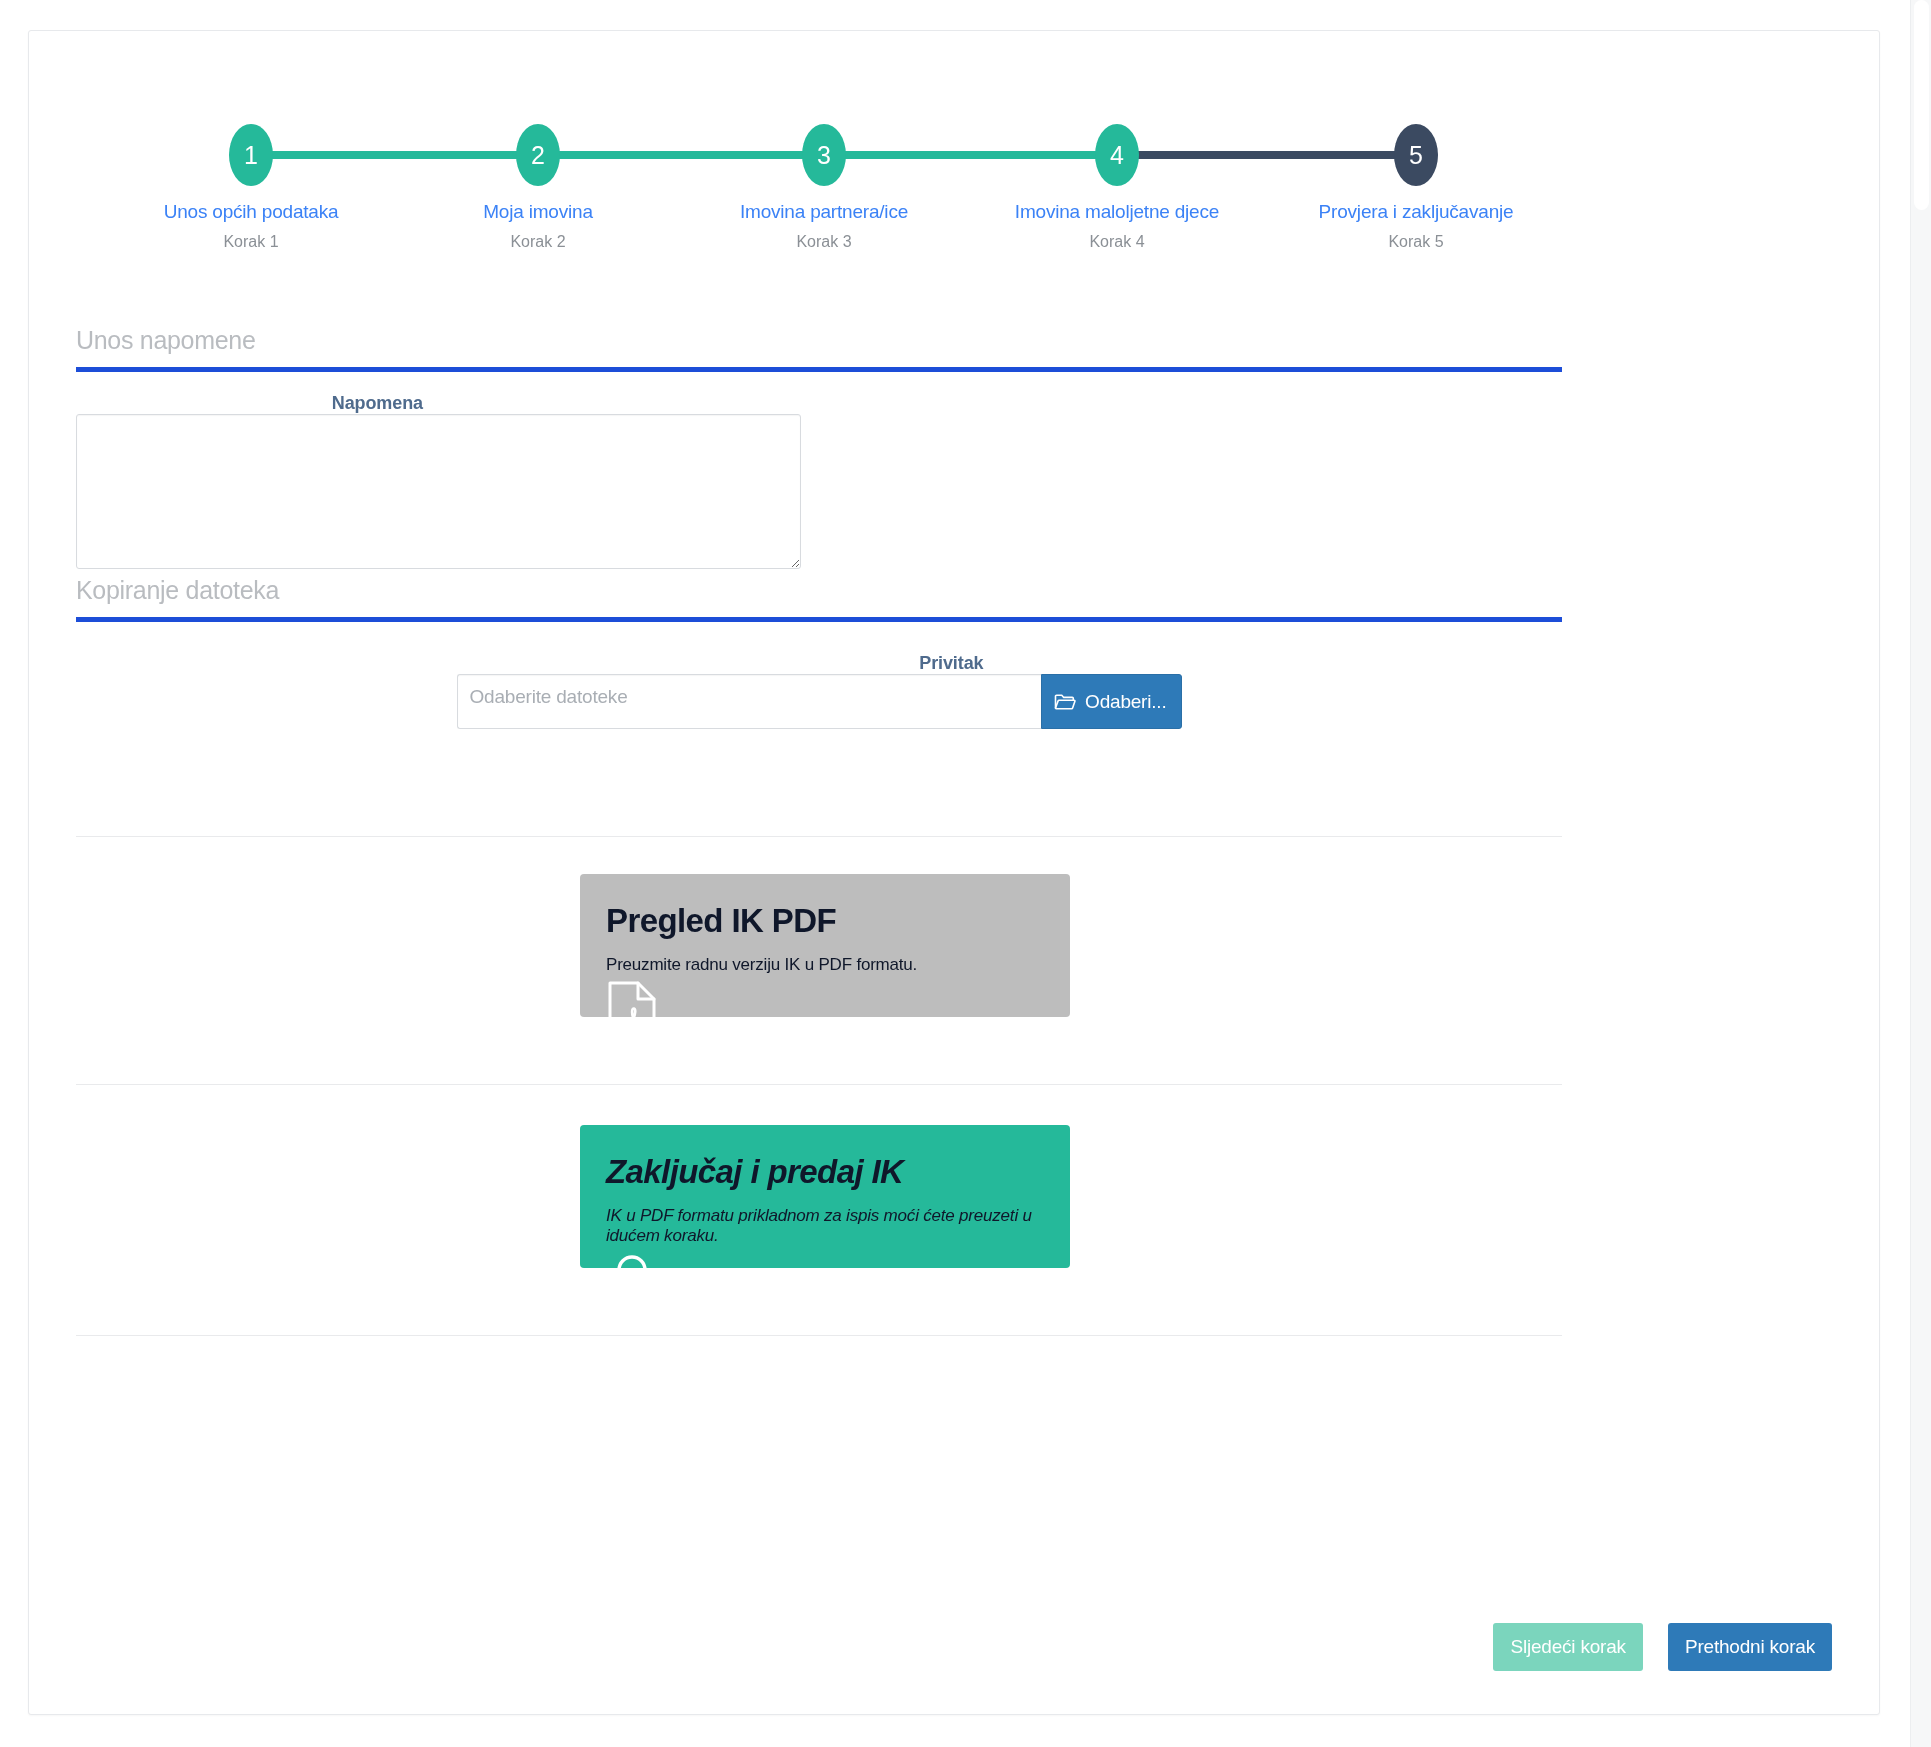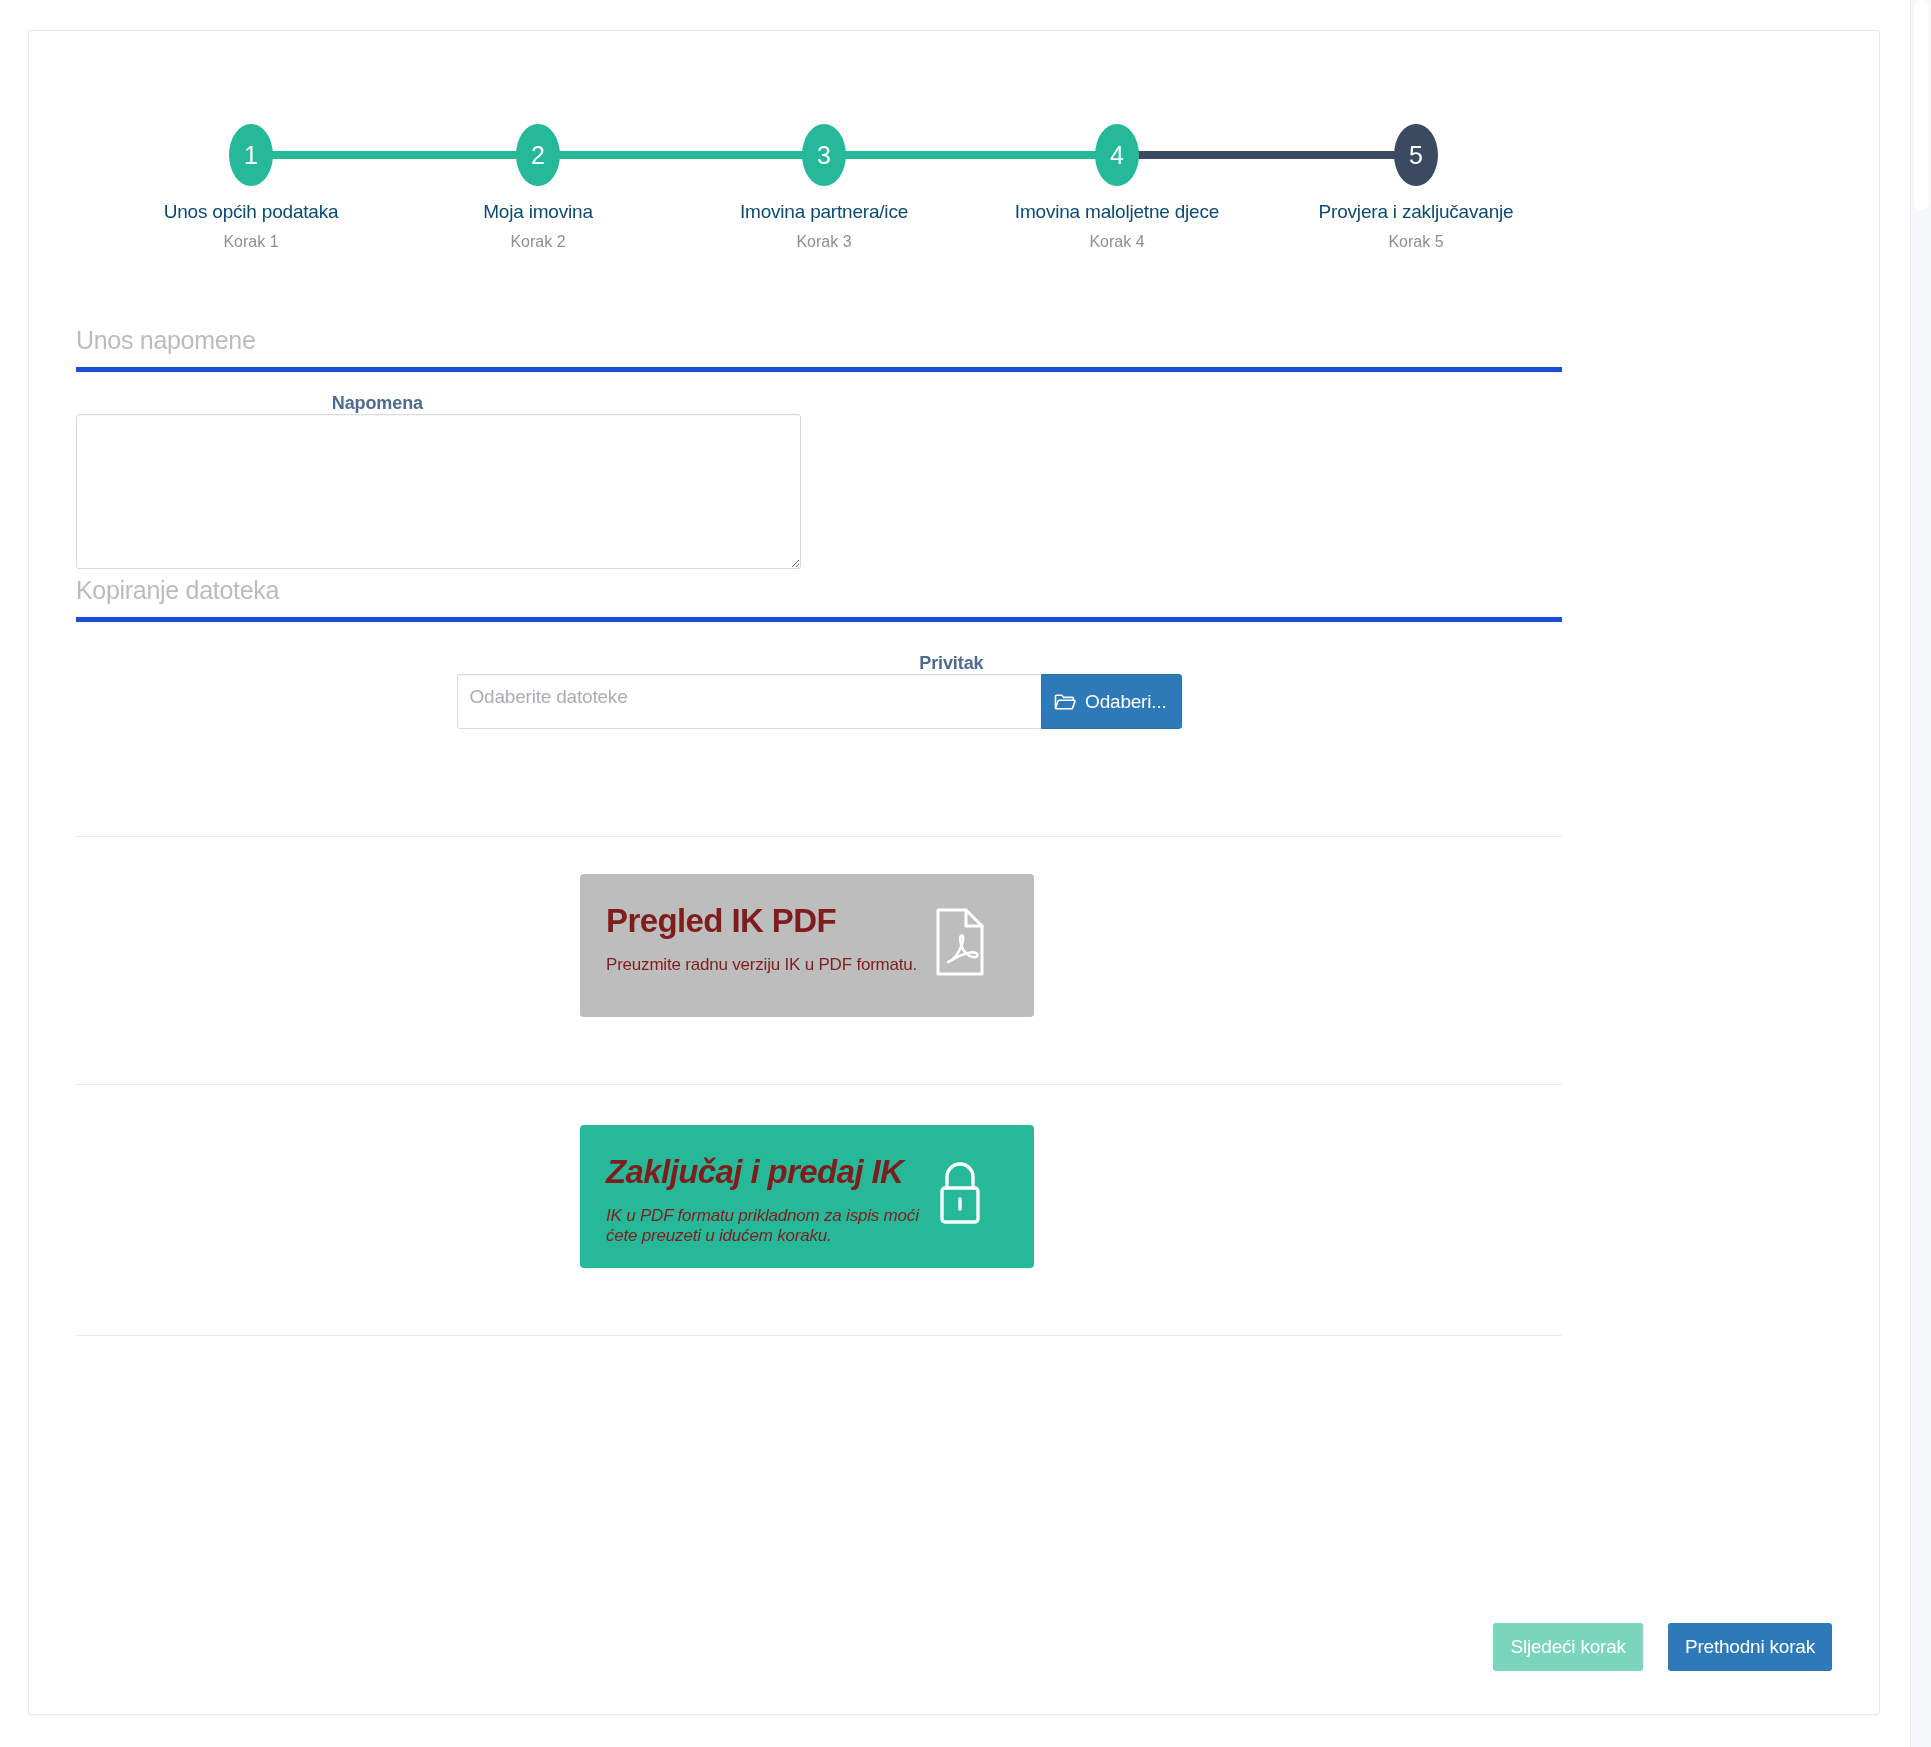--- a/index.html
+++ b/index.html
@@ -99,21 +99,21 @@
     font-weight: 400;
     position: relative;
     z-index: 3;
     letter-spacing: 0;
   }
   .step-bubble.done { background: #25b99a; }
   .step-bubble.current { background: #3b4a61; }
   .step-title {
     margin-top: 15px;
     font-size: 19px;
-    color: #0c4a6e;
+    color: #3b82f6;
     white-space: nowrap;
     letter-spacing: -0.2px;
   }
   .step-sub {
     margin-top: 10px;
     font-size: 16px;
     color: #8b9096;
     white-space: nowrap;
   }
 
@@ -208,30 +208,31 @@
     left: 47px;
     width: 1486px;
     height: 1px;
     background: #e9eaec;
   }
 
   
   .action-card {
     position: absolute;
     left: 551px;
-    width: 454px;
+    width: 490px;
     height: 143px;
     border-radius: 4px;
-    color: #7f1d1d;
+    color: #0f172a;
     cursor: pointer;
     box-sizing: border-box;
     padding: 28px 26px 0 26px;
     display: flex;
     justify-content: space-between;
     align-items: flex-start;
+    flex-direction: column;
   }
   .action-card.gray  { background: #bdbdbd; }
   .action-card.green { background: #25b99a; font-style: italic; }
   .action-text { padding-top: 2px; }
   .action-title {
     font-size: 33px;
     font-weight: bold;
     letter-spacing: -0.6px;
     line-height: 1.05;
   }

